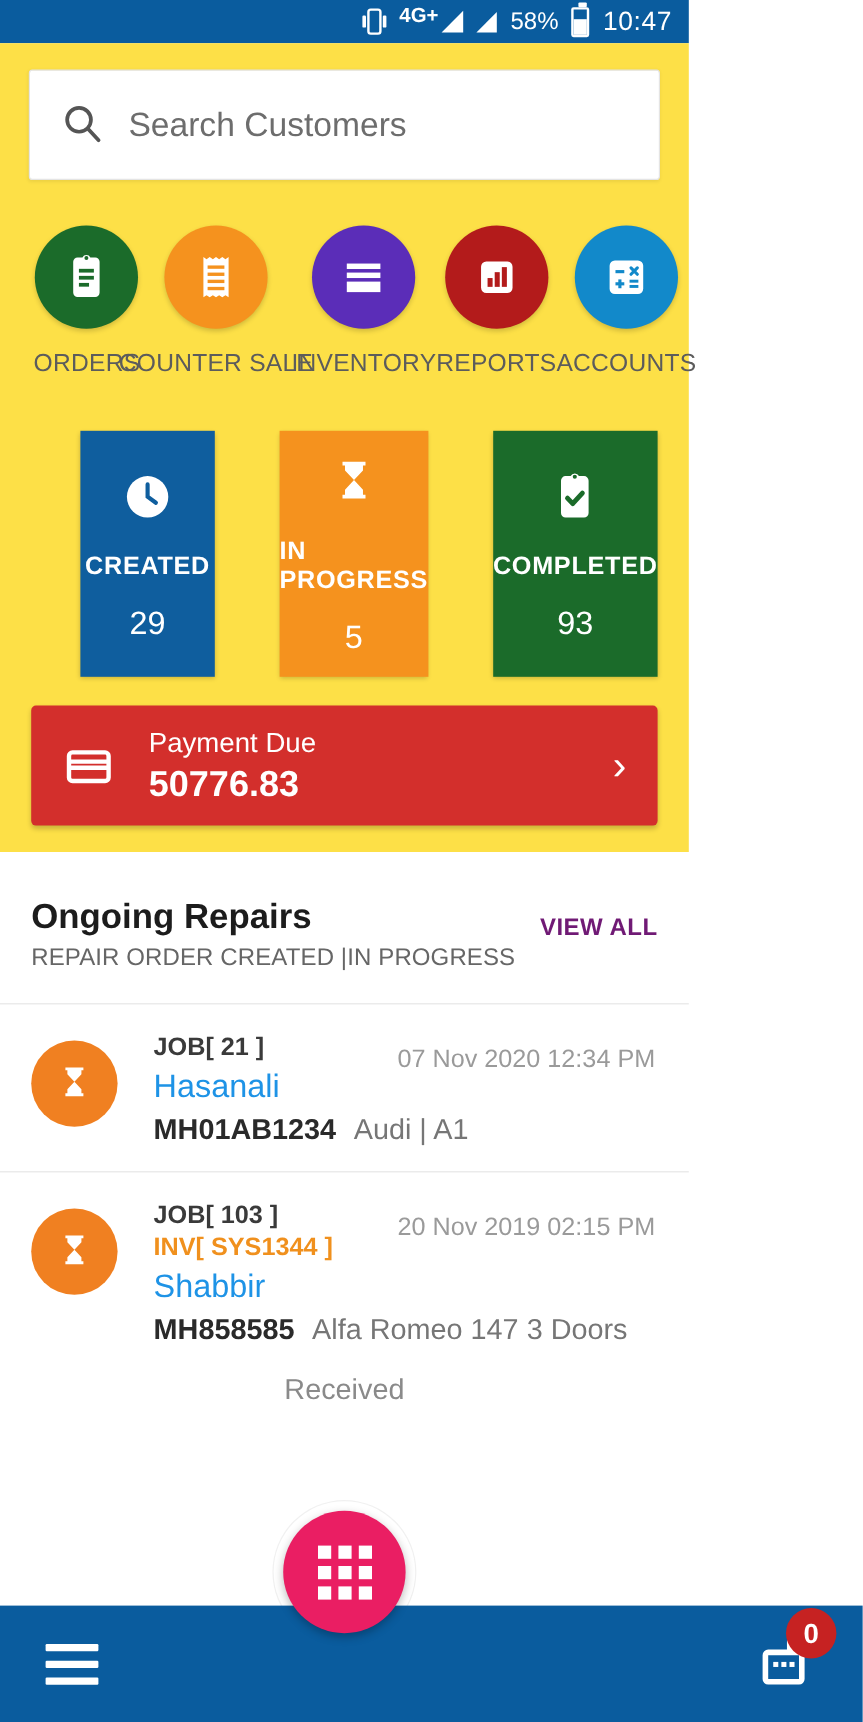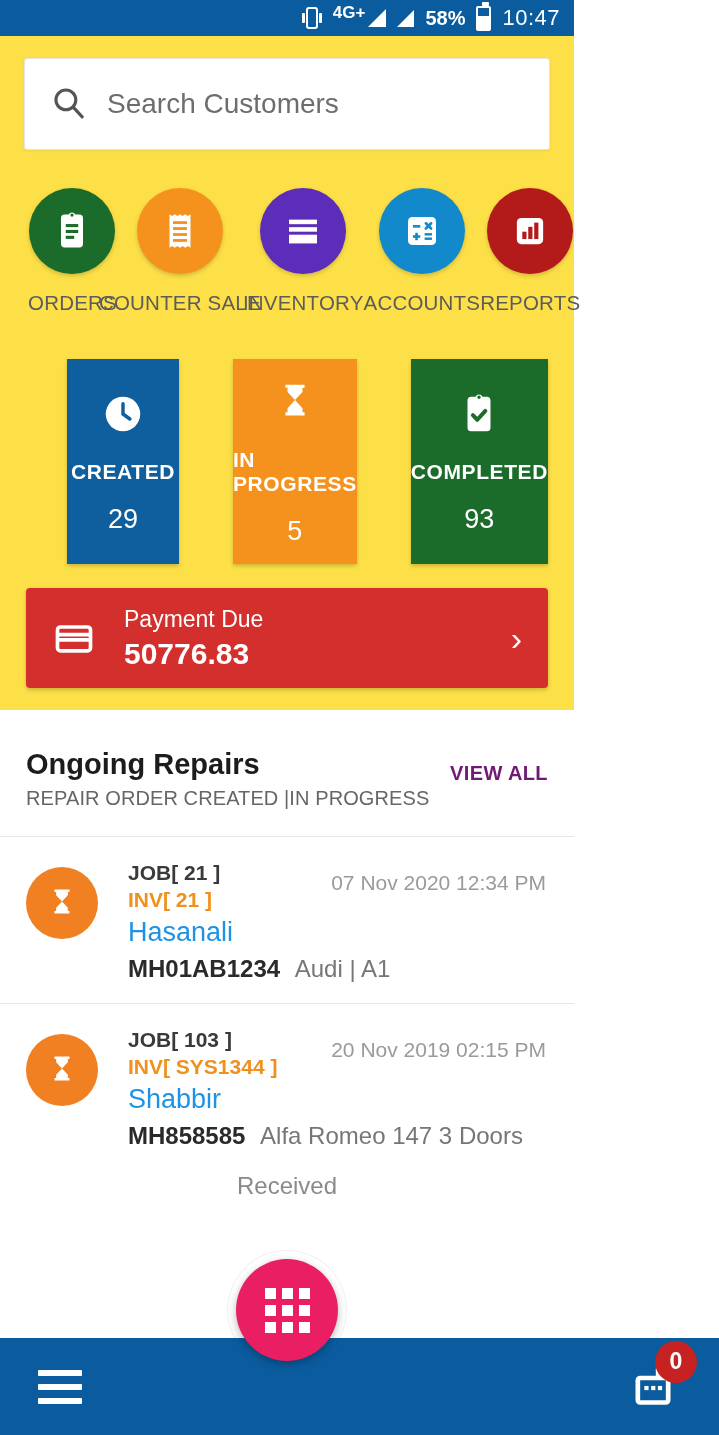--- a/index.html
+++ b/index.html
@@ -11,21 +11,21 @@
   }
   .phone { position: relative; width: 574px; height: 1435px; background: #ffffff; }
 
   
   .statusbar {
     height: 36px; background: #0a5c9e; display: flex; align-items: center;
     justify-content: flex-end; padding-right: 14px; color: #fff;
   }
   .statusbar .sb-item { display: flex; align-items: center; margin-left: 11px; }
   .sb-time { font-size: 22px; font-weight: normal; letter-spacing: 0.5px; }
-  .sb-pct { font-size: 20px; font-weight: bold; }
+  .sb-pct { font-size: 20px; font-weight: normal; }
   .net-label { font-size: 17px; font-weight: bold; position: relative; top: -5px; }
   .tri { width: 0; height: 0; border-style: solid; border-width: 0 0 18px 18px;
          border-color: transparent transparent #ffffff transparent; }
   .tri.small { border-width: 0 0 17px 17px; }
   .vibrate { display: flex; align-items: center; gap: 1px; }
   .vib-bar { width: 3px; height: 10px; background: #fff; border-radius: 1px; }
   .vib-phone { width: 12px; height: 22px; border: 2.5px solid #fff; border-radius: 3px; }
   .battery { width: 15px; height: 25px; border: 2px solid #fff; border-radius: 2px;
              position: relative; display: flex; align-items: flex-end; }
   .battery:before { content: ""; position: absolute; top: -6px; left: 3.5px;
@@ -233,45 +233,45 @@
           <svg width="42" height="42" viewBox="0 0 24 24">
             <rect x="4" y="5.5" width="16" height="2.6" fill="#fff"></rect>
             <rect x="4" y="9.8" width="16" height="2.6" fill="#fff"></rect>
             <rect x="4" y="14.1" width="16" height="5" fill="#fff"></rect>
           </svg>
         </div>
         <div class="quick-label">INVENTORY</div>
       </div>
 
       <div class="quick-item">
+        <div class="quick-circle" style="background:#b31b1b;">
+          <svg width="42" height="42" viewBox="0 0 24 24">
+            <rect x="4.5" y="4.5" width="15" height="15" rx="2.5" fill="#fff"></rect>
+            <rect x="7.6" y="12.4" width="2.4" height="4.2" fill="#b31b1b"></rect>
+            <rect x="11.0" y="9.6" width="2.4" height="7" fill="#b31b1b"></rect>
+            <rect x="14.4" y="7.2" width="2.4" height="9.4" fill="#b31b1b"></rect>
+          </svg>
+        </div>
+        <div class="quick-label">REPORTS</div>
+      </div>
+
+      <div class="quick-item">
         <div class="quick-circle" style="background:#1289ca;">
           <svg width="42" height="42" viewBox="0 0 24 24">
             <rect x="4" y="4" width="16" height="16" rx="2.5" fill="#fff"></rect>
             <rect x="6.8" y="8.6" width="4.2" height="1.5" fill="#1289ca"></rect>
             <path d="M14.2 7.6l3 3M17.2 7.6l-3 3" stroke="#1289ca" stroke-width="1.5" stroke-linecap="round"></path>
             <rect x="6.8" y="14.4" width="4.2" height="1.5" fill="#1289ca"></rect>
             <rect x="8.15" y="13.05" width="1.5" height="4.2" fill="#1289ca"></rect>
             <rect x="13.5" y="13.2" width="4.2" height="1.4" fill="#1289ca"></rect>
             <rect x="13.5" y="15.7" width="4.2" height="1.4" fill="#1289ca"></rect>
           </svg>
         </div>
         <div class="quick-label">ACCOUNTS</div>
       </div>
-
-      <div class="quick-item">
-        <div class="quick-circle" style="background:#b31b1b;">
-          <svg width="42" height="42" viewBox="0 0 24 24">
-            <rect x="4.5" y="4.5" width="15" height="15" rx="2.5" fill="#fff"></rect>
-            <rect x="7.6" y="12.4" width="2.4" height="4.2" fill="#b31b1b"></rect>
-            <rect x="11.0" y="9.6" width="2.4" height="7" fill="#b31b1b"></rect>
-            <rect x="14.4" y="7.2" width="2.4" height="9.4" fill="#b31b1b"></rect>
-          </svg>
-        </div>
-        <div class="quick-label">REPORTS</div>
-      </div>
     </div>
 
 
     <div class="cards">
 
       <div class="card" style="background:#0f5e9e;">
         <div class="c-icon">
           <svg width="46" height="46" viewBox="0 0 24 24">
             <circle cx="12" cy="12" r="9" fill="#fff"></circle>
             <path d="M12 6.6V12l3.6 2.6" stroke="#0f5e9e" stroke-width="1.8" fill="none" stroke-linecap="round"></path>
@@ -330,21 +330,20 @@
     <div class="divider"></div>
 
     <div class="repair-item">
       <div class="repair-avatar">
         <svg width="36" height="36" viewBox="0 0 24 24">
           <path fill="#fff" d="M7 3h10v1.6h-1.1v2.2L12 11l3.9 4.2v2.2H17V19H7v-1.6h1.1v-2.2L12 11 8.1 6.8V4.6H7z"></path>
         </svg>
       </div>
       <div class="repair-body">
         <div class="job-line">JOB[ 21 ]</div>
-        <div class="inv-line">INV[ 21 ]</div>
         <div class="cust-line">Hasanali</div>
         <div class="veh-line">
           <span class="veh-plate">MH01AB1234</span>
           <span class="veh-model">Audi | A1</span>
         </div>
       </div>
       <div class="repair-date">07 Nov 2020 12:34 PM</div>
     </div>
     <div class="row-sep"></div>
 

